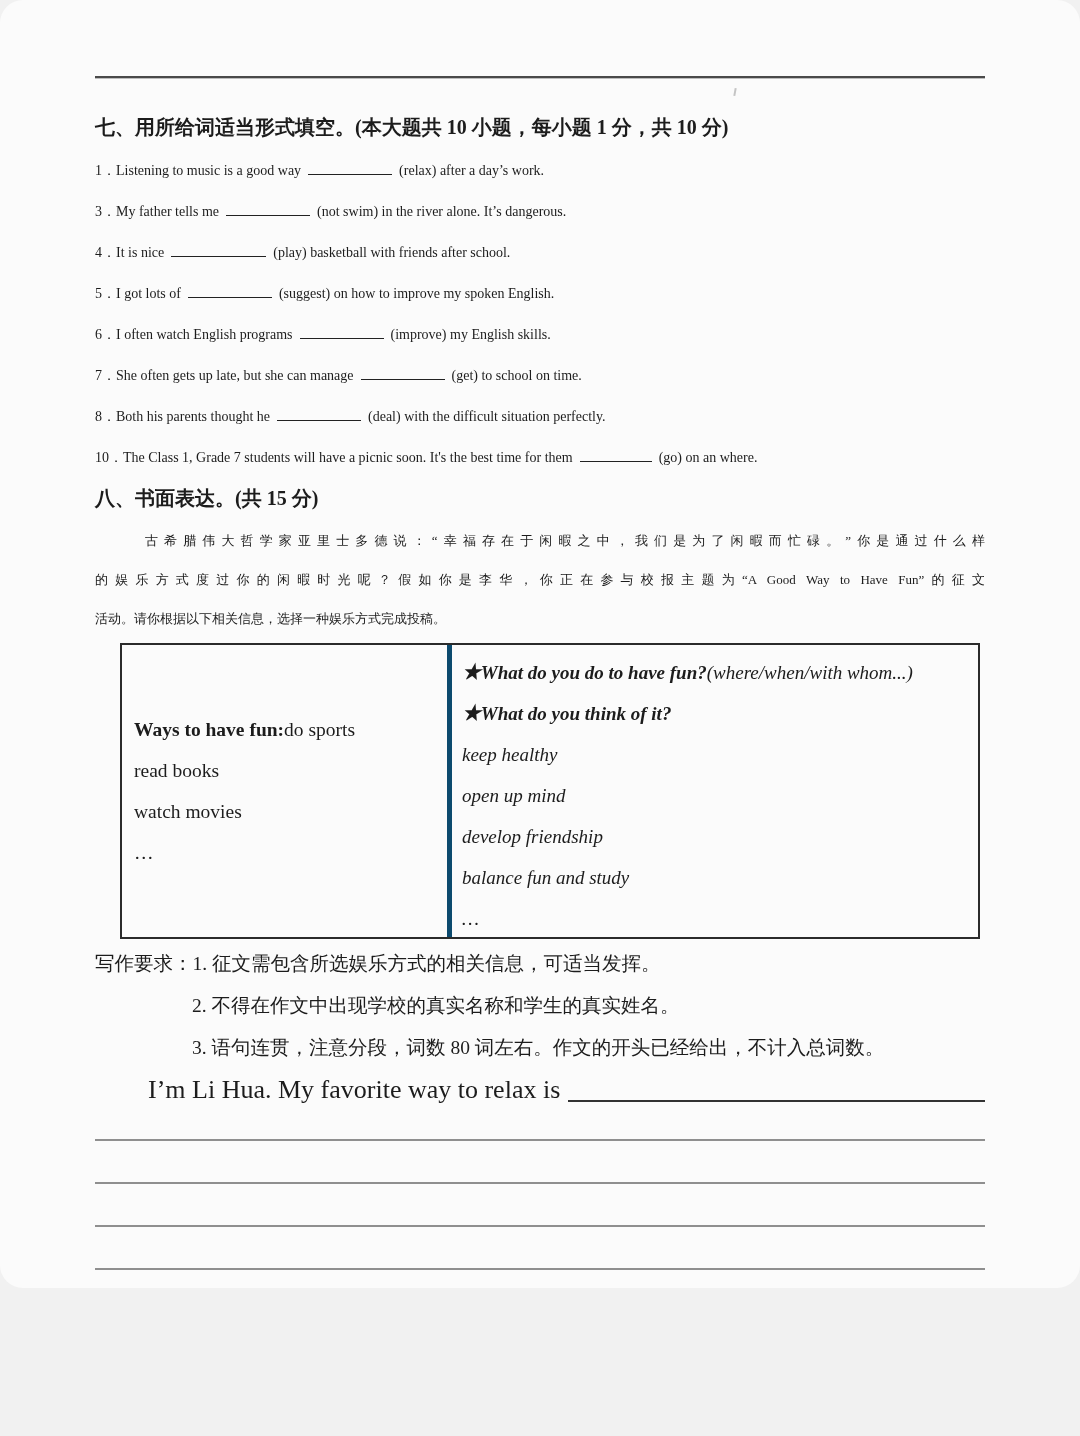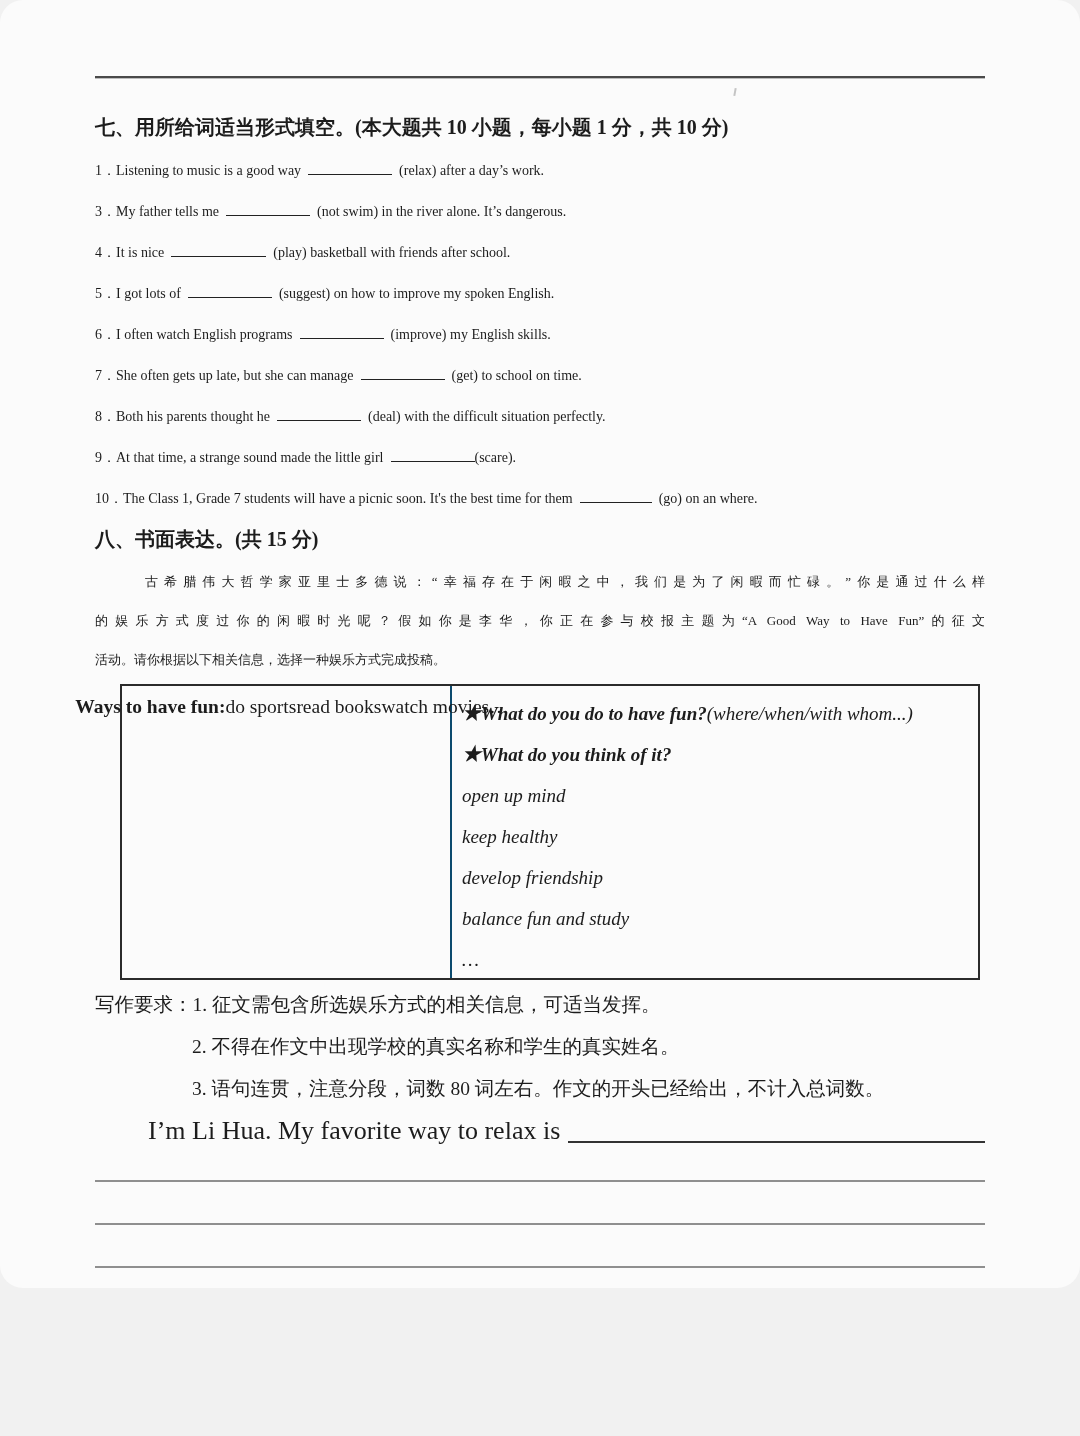--- a/index.html
+++ b/index.html
@@ -38,22 +38,22 @@
   .para{margin-top:2px;font-size:13px;}
   .p-line{line-height:39px;text-align:justify;text-align-last:justify;}
   .p-line.first{text-indent:50px;}
   .p-line.last{text-align-last:left;}
   .info-table{
     display:flex;margin-top:5px;margin-left:25px;width:860px;height:296px;
     border:2px solid #2b2b2b;box-sizing:border-box;background:transparent;
   }
   .cell{box-sizing:border-box;font-size:19.5px;}
   .cell.left{
-    width:330px;border-right:2px solid #0c4a6e;
-    display:flex;flex-direction:row;justify-content:center;
+    width:330px;border-right:5px solid #0c4a6e;
+    display:flex;flex-direction:column;justify-content:center;
     padding-left:12px;
   }
   .cell.right{flex:1;padding:7px 8px 0 10px;font-size:19px;font-style:italic;}
   .t-line{line-height:41px;white-space:nowrap;}
   .b{font-weight:bold;}
   .star{font-weight:bold;font-size:21px;}
   .reqs{margin-top:4px;font-size:19.5px;}
   .req-line{line-height:42px;}
   .req-line.indent{padding-left:97px;}
   .opening{display:flex;align-items:stretch;line-height:41px;font-size:26px;margin-left:53px;}
@@ -79,21 +79,20 @@
     <div class="sec-title s7">七、用所给词适当形式填空。(本大题共 10 小题，每小题 1 分，共 10 分)</div>
 
     <div class="questions" id="questions">
         <div class="q"><span class="qnum">1．</span><span>Listening to music is a good way</span><span class="blank" style="width: 84px;"></span><span>(relax) after a day’s work.</span></div>
         <div class="q"><span class="qnum">3．</span><span>My father tells me</span><span class="blank" style="width: 84px;"></span><span>(not swim) in the river alone. It’s dangerous.</span></div>
         <div class="q"><span class="qnum">4．</span><span>It is nice</span><span class="blank" style="width: 95px;"></span><span>(play) basketball with friends after school.</span></div>
         <div class="q"><span class="qnum">5．</span><span>I got lots of</span><span class="blank" style="width: 84px;"></span><span>(suggest) on how to improve my spoken English.</span></div>
         <div class="q"><span class="qnum">6．</span><span>I often watch English programs</span><span class="blank" style="width: 84px;"></span><span>(improve) my English skills.</span></div>
         <div class="q"><span class="qnum">7．</span><span>She often gets up late, but she can manage</span><span class="blank" style="width: 84px;"></span><span>(get) to school on time.</span></div>
         <div class="q"><span class="qnum">8．</span><span>Both his parents thought he</span><span class="blank" style="width: 84px;"></span><span>(deal) with the difficult situation perfectly.</span></div>
-        <div class="q"><span class="qnum">9．</span><span>At that time, a strange sound made the little girl</span><span class="blank tight" style="width: 84px;"></span><span>(scare).</span></div>
         <div class="q"><span class="qnum">10．</span><span>The Class 1, Grade 7 students will have a picnic soon. It's the best time for them</span><span class="blank" style="width: 72px;"></span><span>(go) on an where.</span></div>
       </div>
 
     <div class="sec-title s8">八、书面表达。(共 15 分)</div>
 
     <div class="para" id="para">
         <div class="p-line first">古希腊伟大哲学家亚里士多德说：“幸福存在于闲暇之中，我们是为了闲暇而忙碌。”你是通过什么样</div>
         <div class="p-line">的娱乐方式度过你的闲暇时光呢？假如你是李华，你正在参与校报主题为“A Good Way to Have Fun”的征文</div>
         <div class="p-line last">活动。请你根据以下相关信息，选择一种娱乐方式完成投稿。</div>
       </div>
@@ -101,22 +100,22 @@
     <div class="info-table">
       <div class="cell left" id="tleft">
           <div class="t-line"><span class="b">Ways to have fun:</span><span>do sports</span></div>
           <div class="t-line"><span>read books</span></div>
           <div class="t-line"><span>watch movies</span></div>
           <div class="t-line"><span>…</span></div>
         </div>
       <div class="cell right" id="tright">
           <div class="t-line"><span class="star">★</span><span class="b">What do you do to have fun?</span><span>(where/when/with whom...)</span></div>
           <div class="t-line"><span class="star">★</span><span class="b">What do you think of it?</span></div>
+          <div class="t-line"><span>keep healthy</span></div>
           <div class="t-line"><span>open up mind</span></div>
-          <div class="t-line"><span>keep healthy</span></div>
           <div class="t-line"><span>develop friendship</span></div>
           <div class="t-line"><span>balance fun and study</span></div>
           <div class="t-line"><span>…</span></div>
         </div>
     </div>
 
     <div class="reqs" id="reqs">
         <div class="req-line"><span>写作要求：</span><span>1. 征文需包含所选娱乐方式的相关信息，可适当发挥。</span></div>
         <div class="req-line indent"><span>2. 不得在作文中出现学校的真实名称和学生的真实姓名。</span></div>
         <div class="req-line indent"><span>3. 语句连贯，注意分段，词数 80 词左右。作文的开头已经给出，不计入总词数。</span></div>

